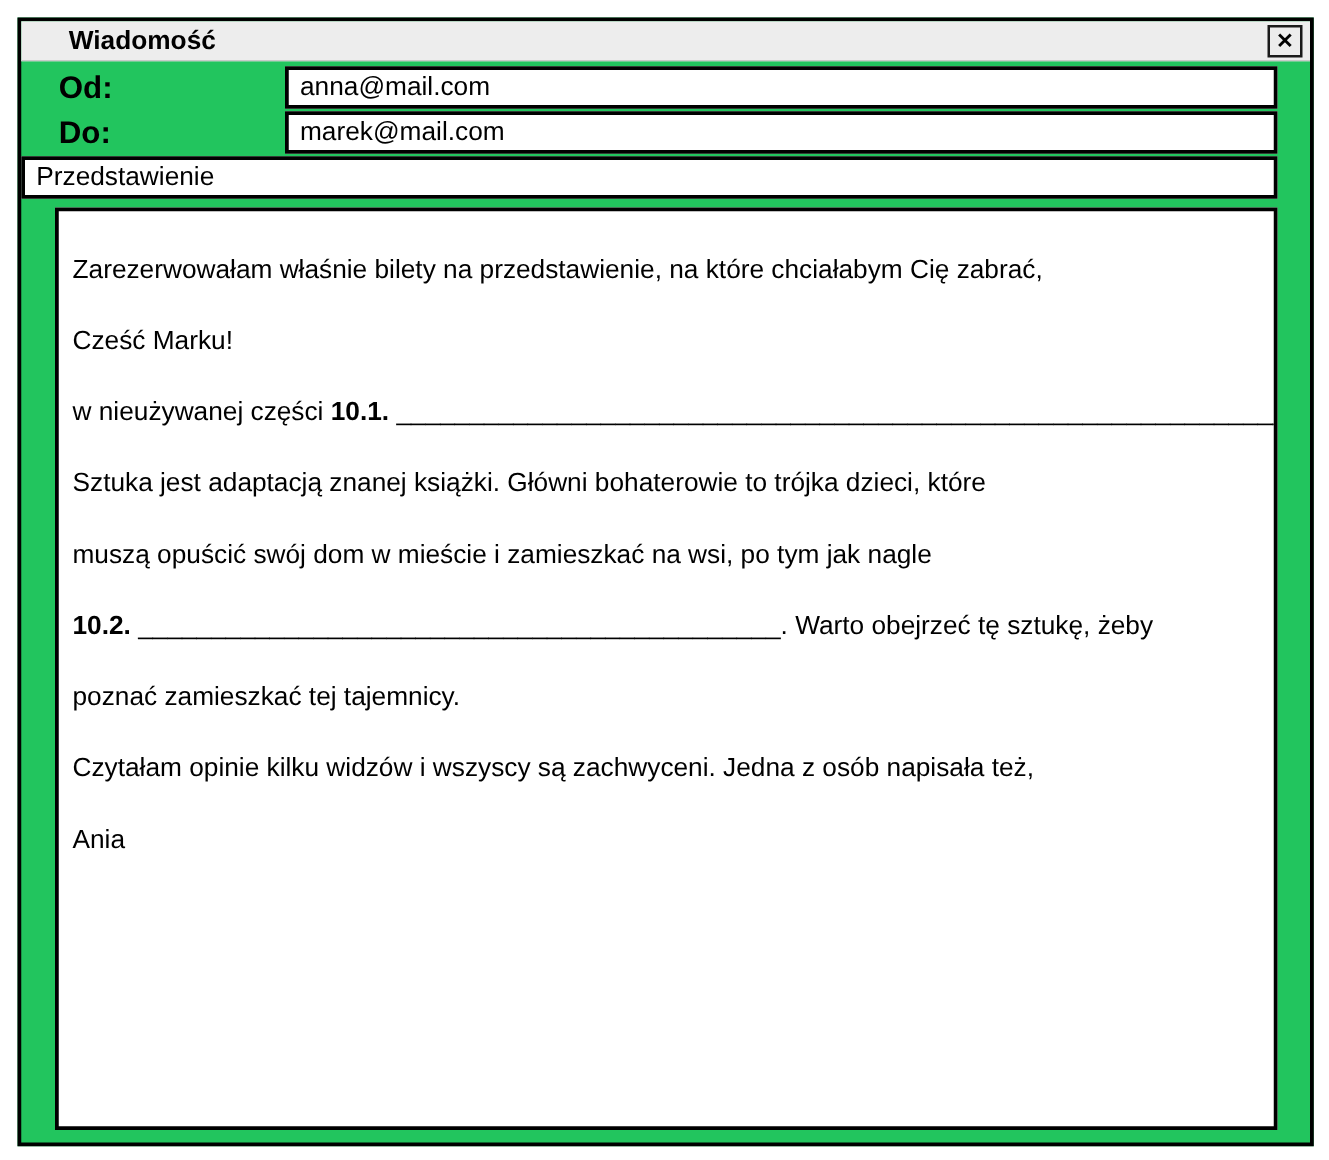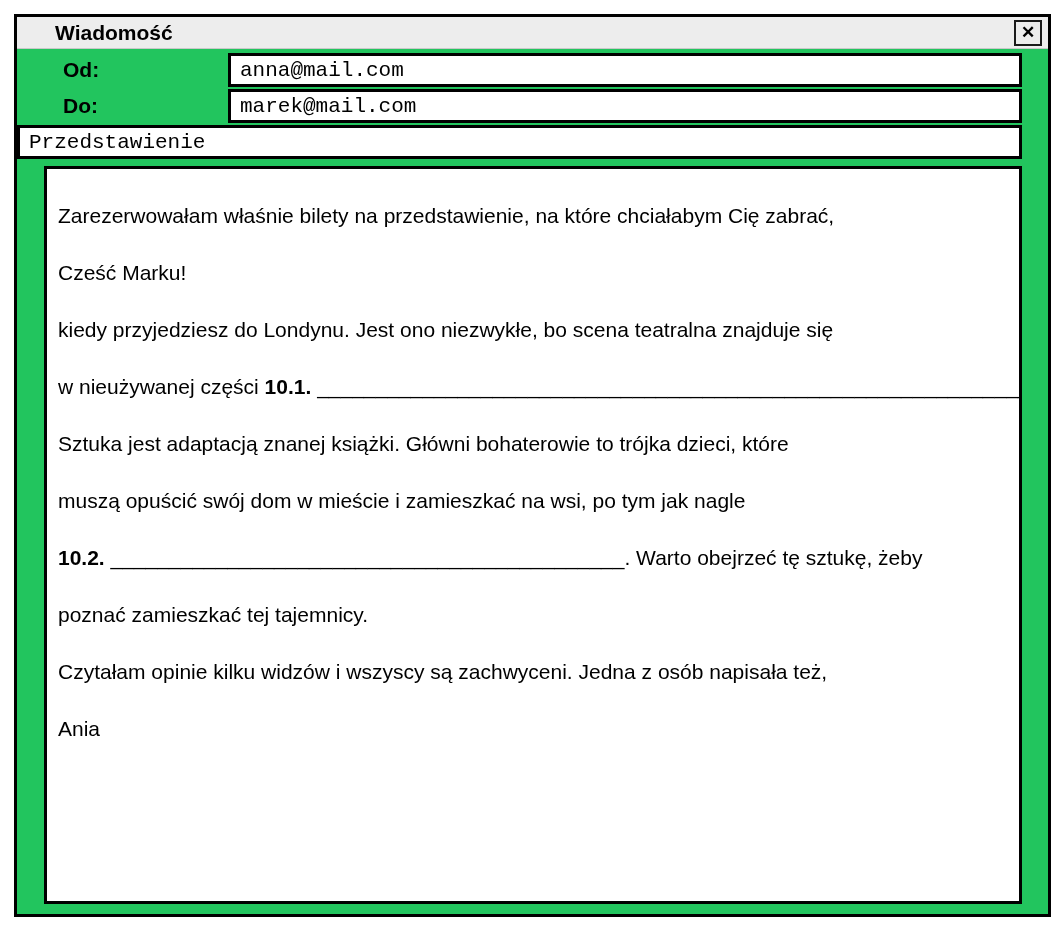--- a/index.html
+++ b/index.html
@@ -58,39 +58,38 @@
   }
   .field-row {
     display: flex;
     align-items: center;
     height: 34px;
     margin-bottom: 2px;
   }
   .field-label {
     width: 211px;
     flex: 0 0 211px;
-    padding-left: 46px;
+    padding-left: 30px;
     font-weight: bold;
-    font-size: 21px;
+    font-size: 25px;
     box-sizing: border-box;
   }
   .field-input {
     flex: 1;
     margin-right: 26px;
     height: 34px;
     border: 3px solid #000000;
     background: #ffffff;
     font-size: 21px;
     padding: 0 9px;
     box-sizing: border-box;
     display: flex;
     align-items: center;
     white-space: nowrap;
     overflow: hidden;
-    font-family: Liberation Mono, monospace;
   }
   .body-wrap {
     flex: 1;
     margin: 5px 26px 10px 27px;
     border: 3px solid #000000;
     background: #ffffff;
     padding: 18px 8px 0 11px;
     overflow: hidden;
   }
   .line {
@@ -123,21 +122,20 @@
       <div class="field-input">marek@mail.com</div>
     </div>
     <div class="field-row">
       <div class="field-input">Przedstawienie</div>
     </div>
   </div>
 
   <div class="body-wrap">
       <div class="line"><span>Zarezerwowałam właśnie bilety na przedstawienie, na które chciałabym Cię zabrać,</span></div>
       <div class="line"><span>Cześć Marku!</span></div>
-      <div class="line"><span>kiedy przyjedziesz do Londynu. Jest ono niezwykłe, bo scena teatralna znajduje się</span></div>
       <div class="line"><span>w nieużywanej części </span><span class="b">10.1.</span><span> </span><span>______________________________________________________________</span></div>
       <div class="line"><span>Sztuka jest adaptacją znanej książki. Główni bohaterowie to trójka dzieci, które</span></div>
       <div class="line"><span>muszą opuścić swój dom w mieście i zamieszkać na wsi, po tym jak nagle</span></div>
       <div class="line"><span class="b">10.2.</span><span> </span><span>____________________________________________</span><span>. Warto obejrzeć tę sztukę, żeby</span></div>
       <div class="line"><span>poznać zamieszkać tej tajemnicy.</span></div>
       <div class="line"><span>Czytałam opinie kilku widzów i wszyscy są zachwyceni. Jedna z osób napisała też,</span></div>
       <div class="line"><span>Ania</span></div>
     </div>
 
 </div>

